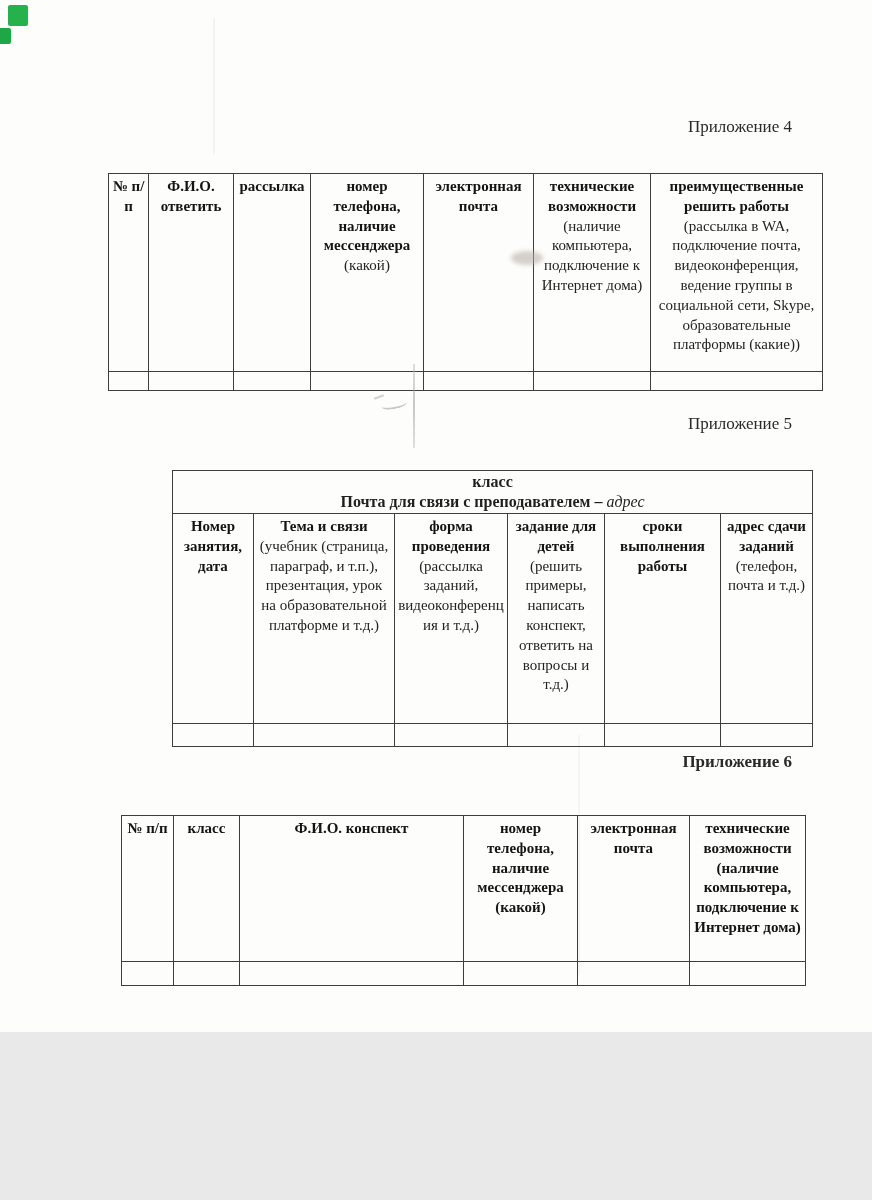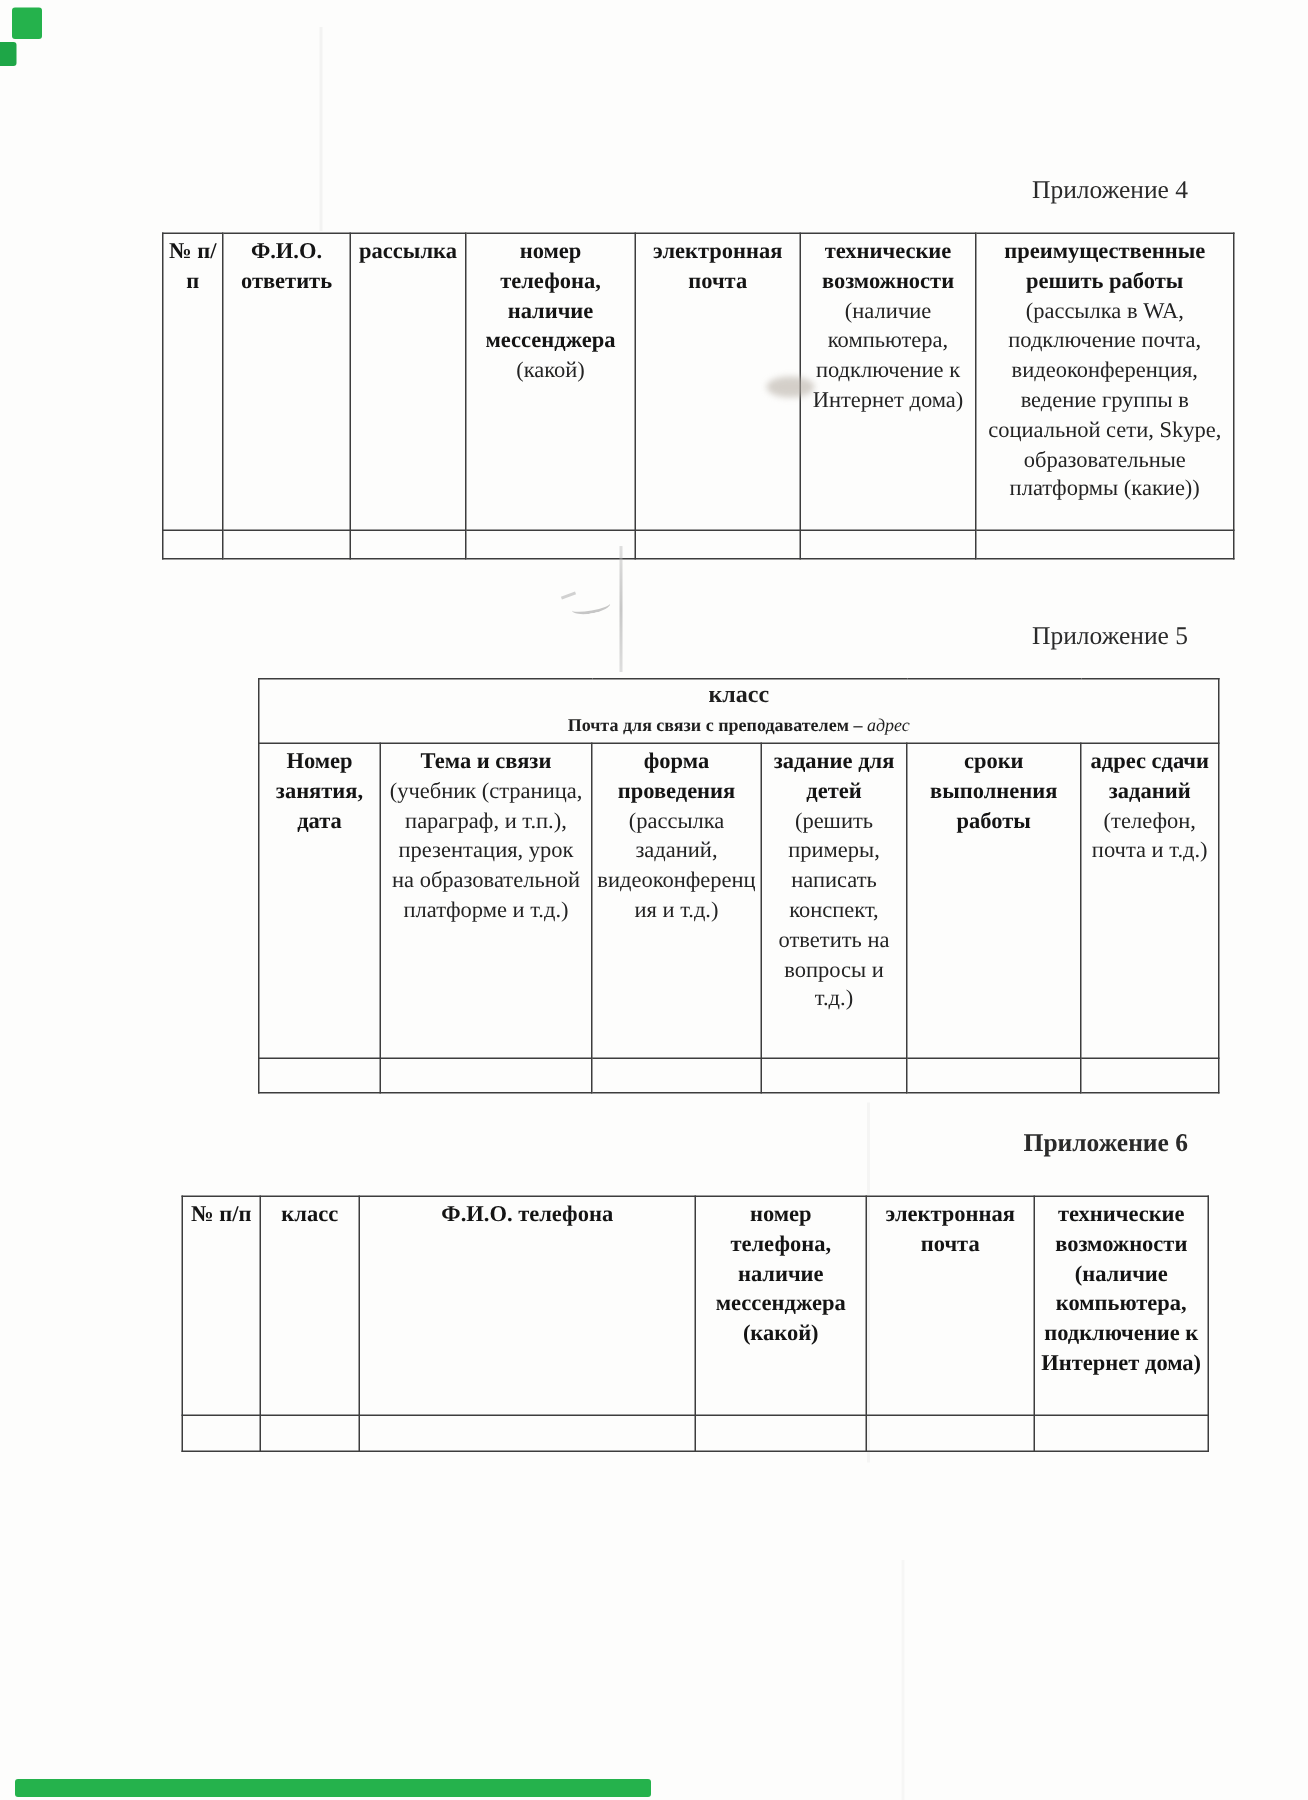--- a/index.html
+++ b/index.html
@@ -1,19 +1,19 @@
 <!DOCTYPE html>
 <html lang="ru"><head>
 <meta charset="utf-8">
 <style>
   * { margin:0; padding:0; box-sizing:border-box; }
   html,body { background:#e9e9e9; }
   .page {
     position:relative;
-    width:872px; height:1200px;
+    width:872px; height:1032px;
     background:#fdfdfc;
     overflow:hidden;
     font-family:"Liberation Serif","DejaVu Serif",serif;
     color:#1f1f1f;
   }
 
   .appendix-label {
     position:absolute;
     right:80px;
     font-size:17px;
@@ -21,35 +21,36 @@
     white-space:nowrap;
   }
   #appendix4 { top:117px; }
   #appendix5 { top:414px; }
   #appendix6 { top:752px;font-weight:bold; }
 
   table.scan-table {
     position:absolute;
     border-collapse:collapse;
     table-layout:fixed;
+    margin-top:18px;
   }
   table.scan-table th, table.scan-table td {
     border:1.8px solid #3d3d3d;
     vertical-align:top;
     text-align:center;
     font-size:15px;
     line-height:19.8px;
     padding:3px 3px 0 3px;
     overflow-wrap:break-word;
     word-break:break-word;
   }
   .hdr-bold { font-weight:bold; color:#141414; }
   .hdr-note { font-weight:normal; color:#232323; }
   .title-line1 { display:block; font-weight:bold; font-size:16px; }
-  .title-line2 { display:block; font-weight:bold; font-size:12px; }
+  .title-line2 { display:block; font-weight:bold; font-size:16px; }
   .title-address { font-style:italic; font-weight:normal; }
 
   #table1 { left:108px; top:155px; width:714px; }
   #table1 th { height:198px; }
   #table1 td.empty-cell { height:19px; }
 
   #table2 { left:172px; top:452px; width:640px; }
   #table2 td.title-cell { height:43px; vertical-align:middle; padding:1px 4px; }
   #table2 th { height:210px;text-align:center; }
   #table2 td.empty-cell { height:23px; }
@@ -171,21 +172,21 @@
         <col style="width:66px">
         <col style="width:224px">
       <col style="width:114px">
         <col style="width:112px">
         <col style="width:116px">
     </colgroup>
     <tbody>
       <tr>
         <th><span class="hdr-bold">№ п/п</span> <span class="hdr-note"></span></th>
         <th><span class="hdr-bold">класс</span> <span class="hdr-note"></span></th>
-        <th><span class="hdr-bold">Ф.И.О. телефона</span> <span class="hdr-note"></span></th>
+        <th><span class="hdr-bold">Ф.И.О. конспект</span> <span class="hdr-note"></span></th>
         <th><span class="hdr-bold">номер телефона, наличие мессенджера</span> <span class="hdr-note">(какой)</span></th>
         <th><span class="hdr-bold">электронная почта</span> <span class="hdr-note"></span></th>
         <th><span class="hdr-bold">технические возможности</span> <span class="hdr-note">(наличие компьютера, подключение к Интернет дома)</span></th>
       </tr>
       <tr>
         <td class="empty-cell"></td>
         <td class="empty-cell"></td>
         <td class="empty-cell"></td>
         <td class="empty-cell"></td>
         <td class="empty-cell"></td>

